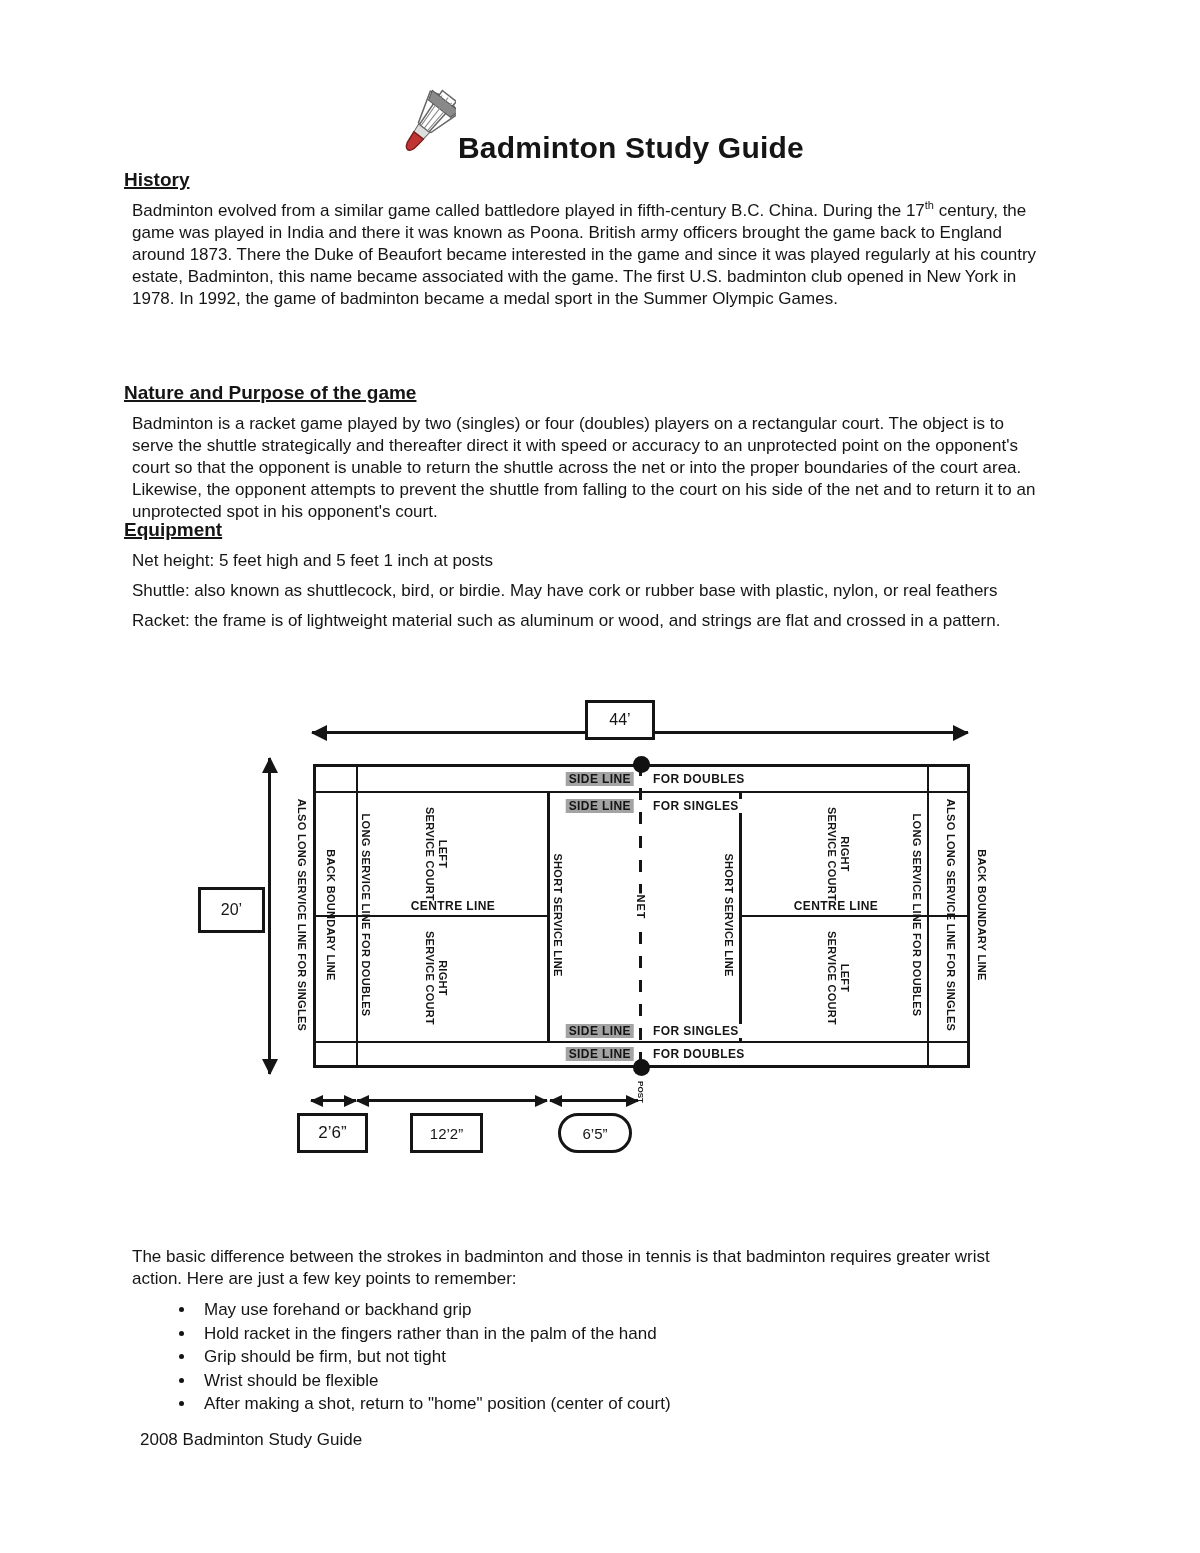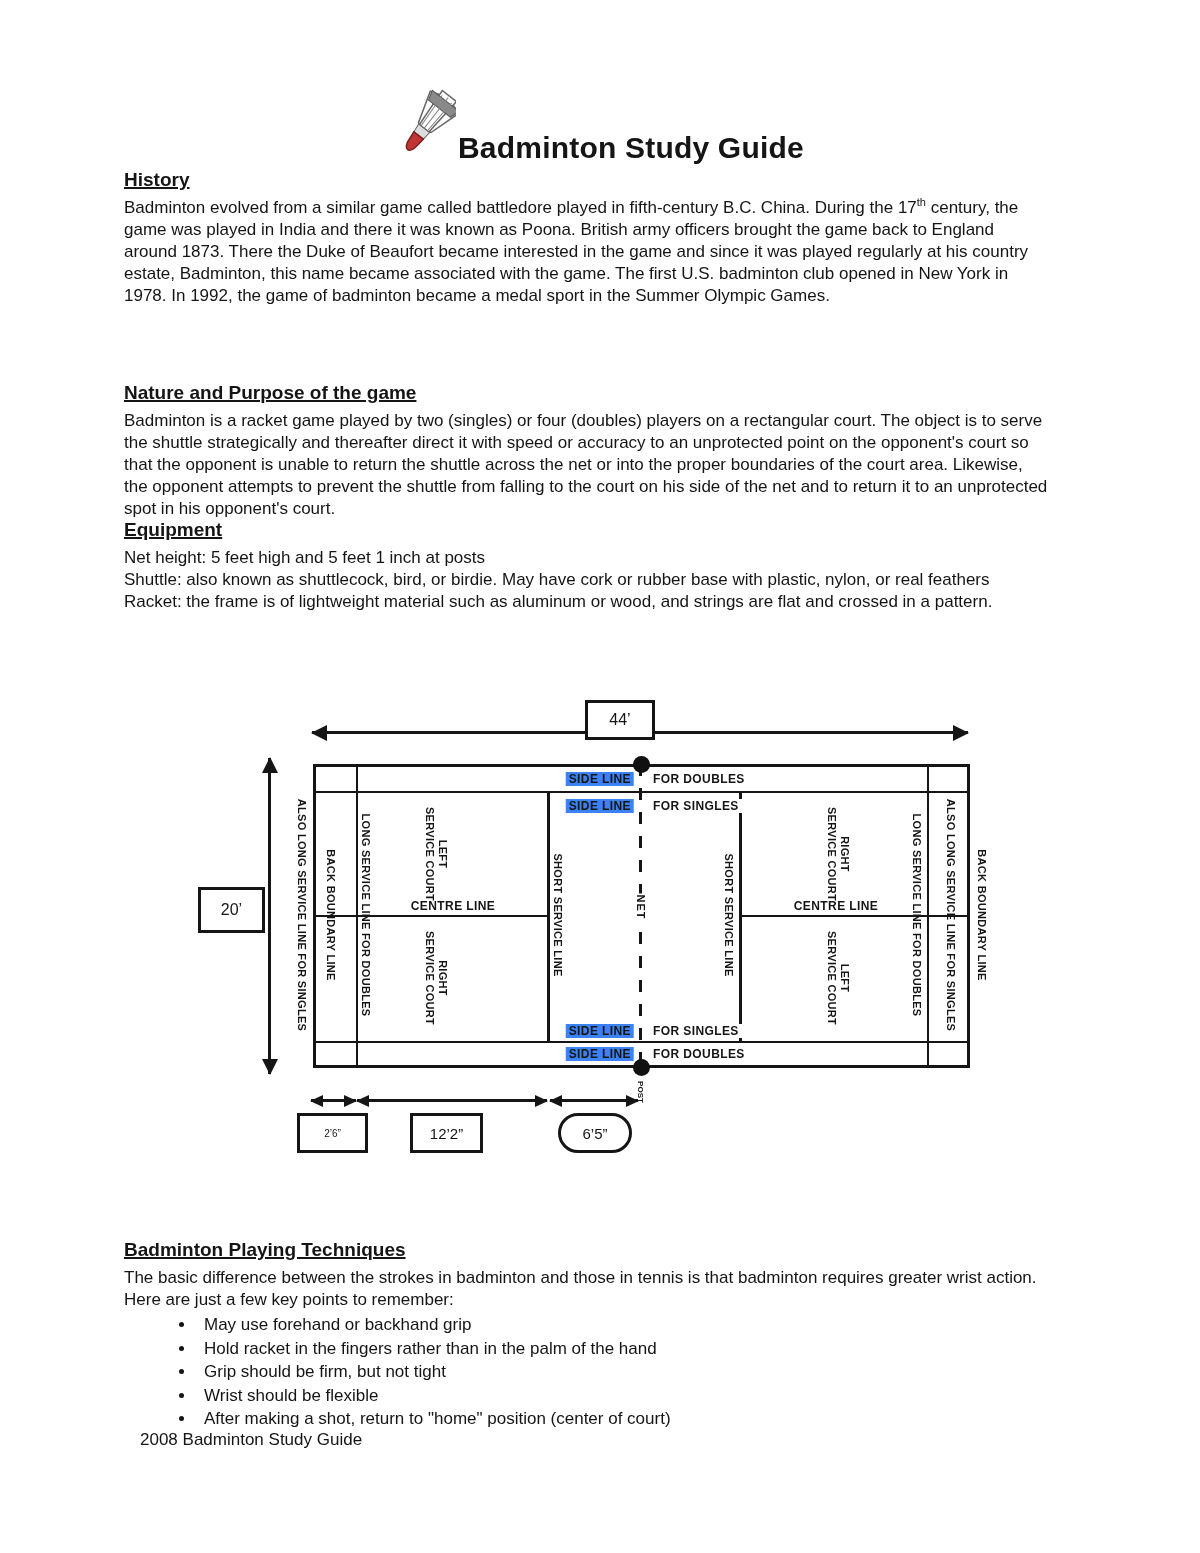--- a/index.html
+++ b/index.html
@@ -5,21 +5,21 @@
   html,body{margin:0;padding:0;background:#ffffff;}
   #page{
     position:relative; width:1200px; height:1487px; background:#ffffff;
     font-family:"Liberation Sans","DejaVu Sans",sans-serif; color:#151515;
     overflow:hidden;
   }
   
   .sec{position:absolute; left:124px; width:924px; font-size:17px; line-height:22px;}
   .sec h2{font-size:19px; line-height:24px; margin:0 0 5px 0; font-weight:bold;
           text-decoration:underline; text-decoration-thickness:2px;}
-  .sec p{margin:0;}
+  .sec p{margin:8px;}
   sup{font-size:11px; line-height:0;}
   ul.bullets{margin:2px 0 0 0; padding-left:72px;}
   ul.bullets li{line-height:23.5px; padding-left:8px;}
   #title-text{
     position:absolute; left:458px; top:131px; font-size:30px; font-weight:bold;
     letter-spacing:0.2px;
   }
   #shuttle-icon{position:absolute; left:396px; top:84px;}
   #footer-line{position:absolute; left:140px; top:1430px; font-size:17px;}
   
@@ -29,21 +29,21 @@
        display:flex; align-items:center; justify-content:center;
        font-size:16px; color:#151515;}
   .court{position:absolute; left:313px; top:764px; width:657px; height:304px;
          border:3px solid #151515; box-sizing:border-box;}
   .netline{position:absolute; left:639px; top:764px; width:3px; height:304px;
     background:repeating-linear-gradient(to bottom,#151515 0 12px,transparent 12px 24px);}
   .post{position:absolute; width:17px; height:17px; border-radius:50%; background:#111;}
   .hlabel{position:absolute; font-size:12px; font-weight:bold; letter-spacing:0.4px;
           white-space:nowrap; transform:translate(-50%,-50%);}
   .sl-a{position:absolute; font-size:12px; font-weight:bold; letter-spacing:0.4px;
-        white-space:nowrap; transform:translate(-100%,-50%); background:#3b82f6; padding:0 3px;}
+        white-space:nowrap; transform:translate(-100%,-50%); background:#a3a3a3; padding:0 3px;}
   .sl-b{position:absolute; font-size:12px; font-weight:bold; letter-spacing:0.4px;
         white-space:nowrap; transform:translate(0,-50%); background:#fff; padding:0 3px;}
   .vlabel{position:absolute; font-size:11px; font-weight:bold; letter-spacing:0.3px;
           white-space:nowrap; transform:translate(-50%,-50%) rotate(90deg);}
   .vlabel2{position:absolute; font-size:11px; font-weight:bold; letter-spacing:0.3px;
            text-align:center; line-height:13px; white-space:nowrap;
            transform:translate(-50%,-50%) rotate(90deg);}
   .netlabel{position:absolute; left:641px; top:907px; font-size:11px; font-weight:bold;
             letter-spacing:1px; background:#fff; padding:5px 1px;
             transform:translate(-50%,-50%) rotate(90deg);}
@@ -175,33 +175,32 @@
       <div>LEFT</div>
       <div>SERVICE COURT</div>
     </div>
     <span class="vlabel" style="left:917px; top:915px;">LONG SERVICE LINE FOR DOUBLES</span>
     <span class="vlabel" style="left:951px; top:915px;">ALSO LONG SERVICE LINE FOR SINGLES</span>
     <span class="vlabel" style="left:982px; top:915px;">BACK BOUNDARY LINE</span>
 
     <div class="arr-h small" style="left:311px; top:1099px; width:45px;"></div>
     <div class="arr-h small" style="left:357px; top:1099px; width:190px;"></div>
     <div class="arr-h small" style="left:550px; top:1099px; width:88px;"></div>
-    <div class="box" style="left:297px; top:1113px; width:65px; height:34px; font-size:10px;">
+    <div class="box" style="left:297px; top:1113px; width:65px; height:34px; font-size:17px;">
       <span>2’6”</span>
     </div>
     <div class="box" style="left:410px; top:1113px; width:67px; height:34px; font-size:15px;">
       <span>12’2”</span>
     </div>
     <div class="box" style="left:558px; top:1113px; width:68px; height:34px; font-size:15px;border-radius:20px;">
       <span>6’5”</span>
     </div>
   </div>
 
   <div class="sec" style="top:1238px;">
-    <h2>Badminton Playing Techniques</h2>
     <p>The basic difference between the strokes in badminton and those in tennis is that badminton requires greater wrist action. Here are just a few key points to remember:</p>
     <ul class="bullets">
       <li>May use forehand or backhand grip</li>
       <li>Hold racket in the fingers rather than in the palm of the hand</li>
       <li>Grip should be firm, but not tight</li>
       <li>Wrist should be flexible</li>
       <li>After making a shot, return to "home" position (center of court)</li>
     </ul>
   </div>
 

